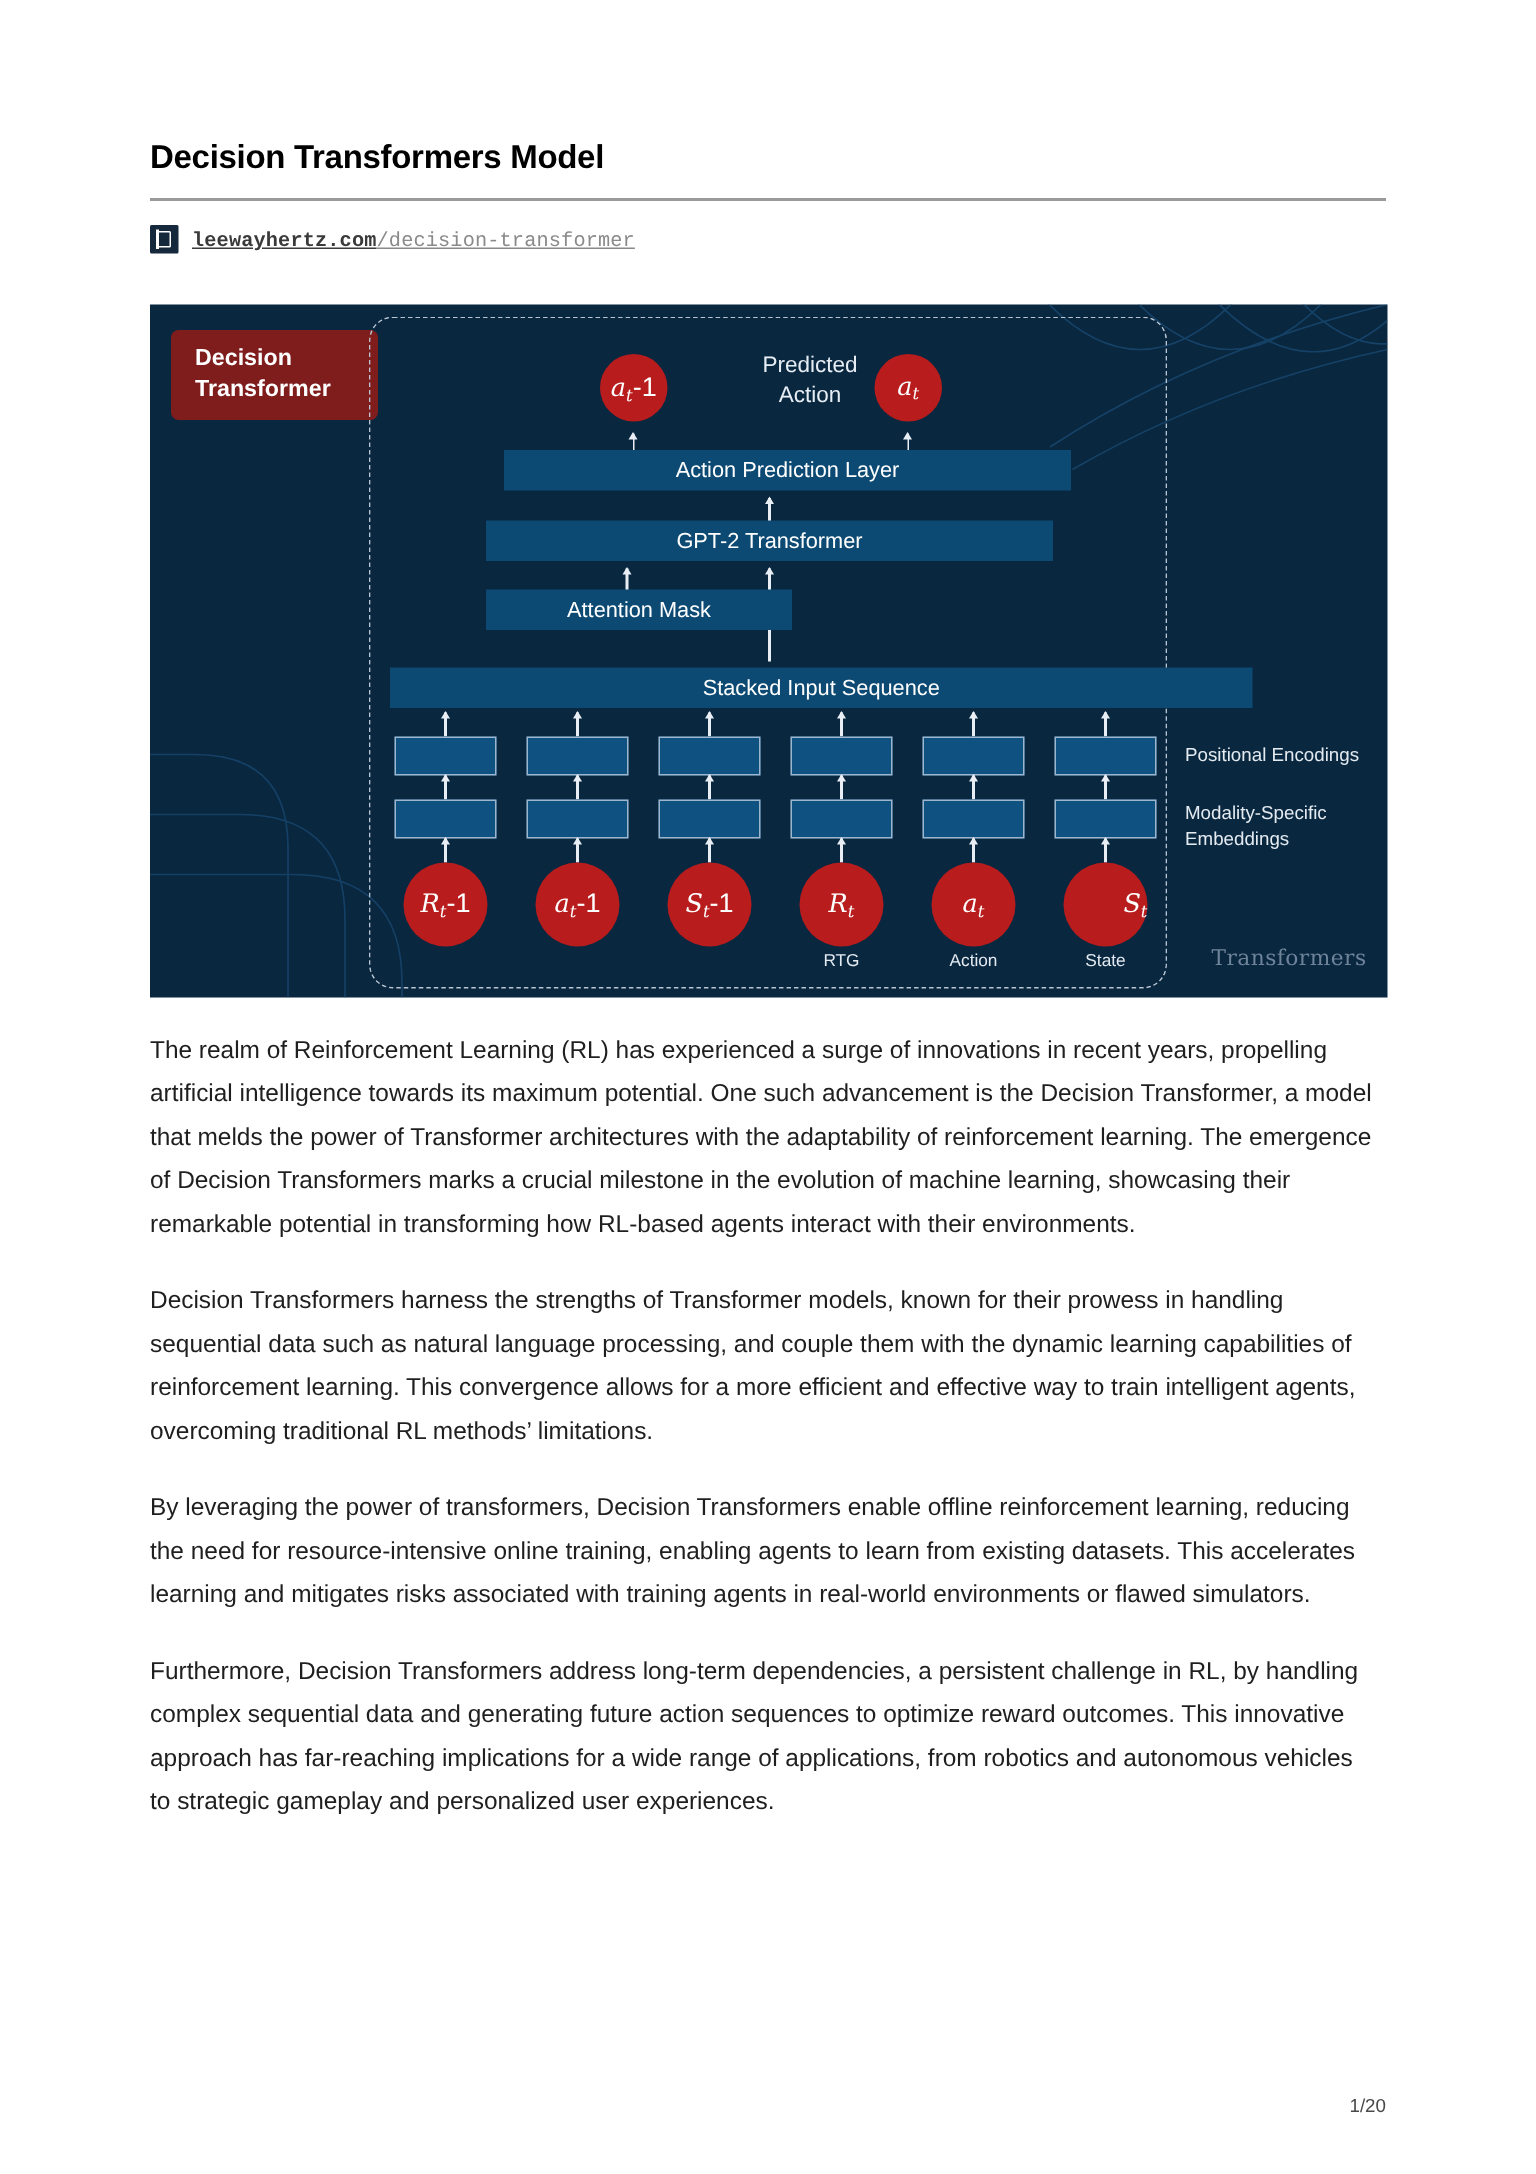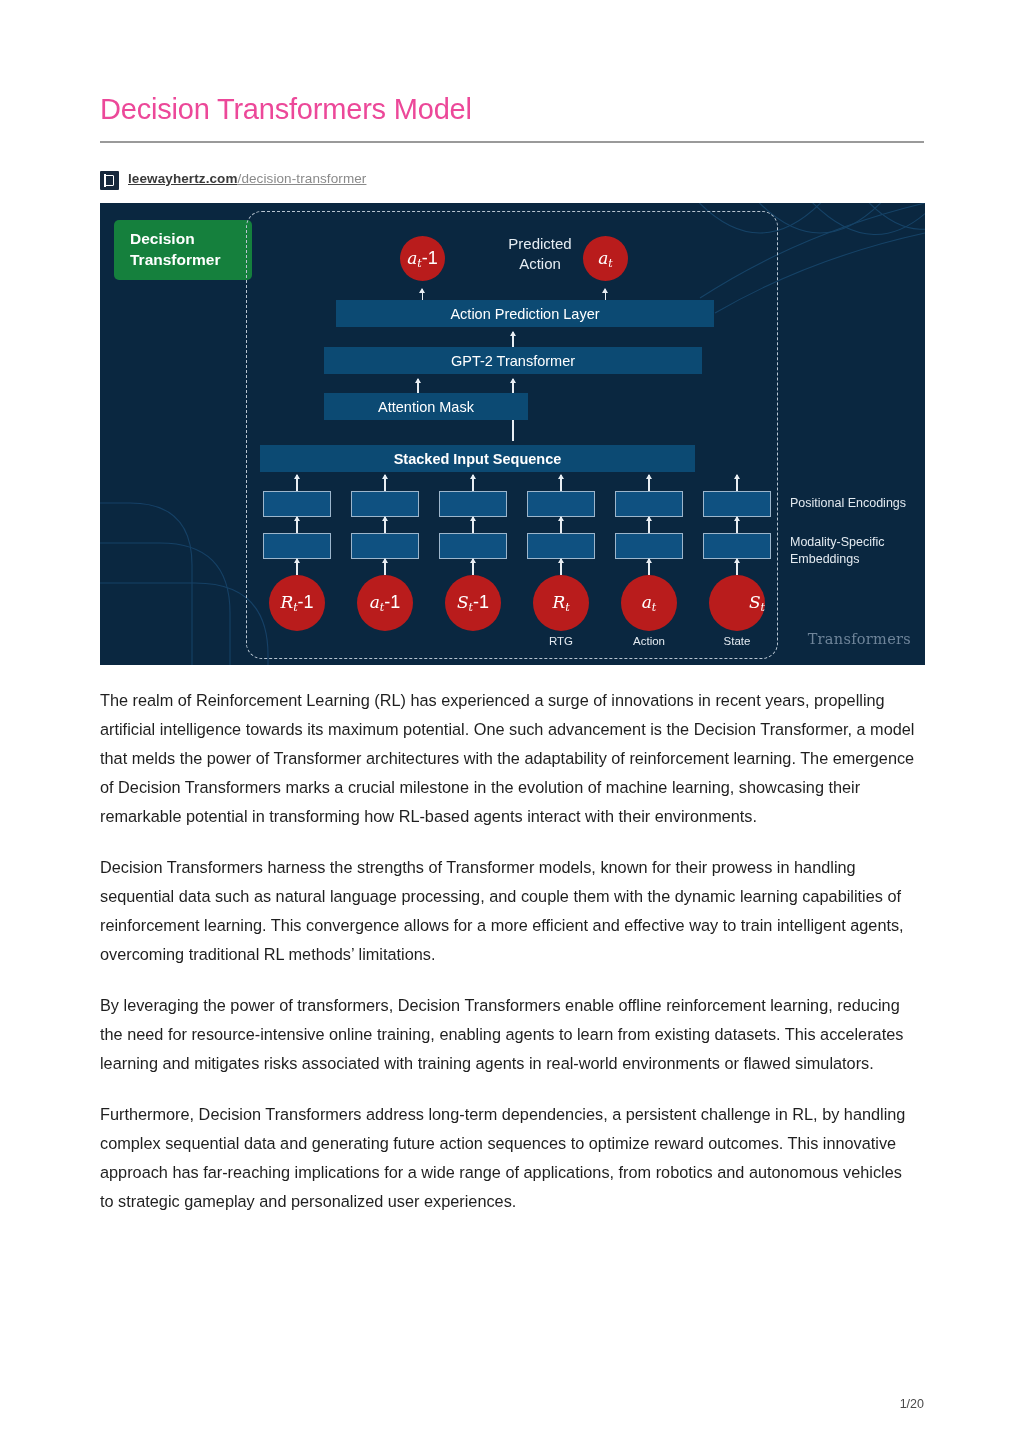--- a/index.html
+++ b/index.html
@@ -10,27 +10,27 @@
     font-family:"Liberation Sans", sans-serif;
     color:#1a1a1a;
     position:relative;
     overflow:hidden;
   }
   .page { position:relative; width:1024px; height:1449px; }
 
   
   .header { position:absolute; left:100px; top:92px; width:824px; }
   .page-title {
-    font-size:29px; font-weight:normal; color:#ec4899;
+    font-size:22px; font-weight:bold; color:#000000;
     letter-spacing:-0.2px; line-height:1.2; margin:0;
   }
   .title-rule {
     margin-top:14px; height:2px; background:#9a9a9a; width:824px;
   }
-  .source-row { display:flex; align-items:flex-start; gap:9px; margin-top:28px; }
+  .source-row { display:flex; align-items:flex-end; gap:9px; margin-top:16px;font-family:Liberation Mono, monospace; }
   .favicon {
     width:19px; height:19px; background:#16283c;
     position:relative; flex:0 0 auto; border-radius:1px;
   }
   .favicon .glyph-box {
     position:absolute; left:5px; top:4px; width:9px; height:11px;
     border:1.6px solid #ffffff; border-radius:1px;
   }
   .favicon .glyph-stem {
     position:absolute; left:4px; top:3px; width:1.8px; height:13px; background:#ffffff;
@@ -41,21 +41,21 @@
 
   
   .diagram {
     position:absolute; left:100px; top:203px; width:825px; height:462px;
     background:#0a2740; overflow:hidden;
   }
   .deco { position:absolute; inset:0; pointer-events:none; }
 
   .dt-badge {
     position:absolute; left:14px; top:17px; width:138px; height:60px;
-    background:#15803d; border-radius:5px;
+    background:#7f1d1d; border-radius:5px;
     color:#ffffff; font-size:15.5px; font-weight:bold; line-height:1.35;
     padding:9px 0 0 16px;
   }
 
   .dashed-box {
     position:absolute; left:146px; top:8px; width:532px; height:448px;
     border:1.6px dashed #b9c6d2; border-radius:16px;
   }
 
   .circle {
@@ -180,21 +180,21 @@
 
     <div class="arrow" style="left:412px; top:129px; height:17px;"></div>
 
     <div class="bar" style="left:224px; top:144px; width:378px; height:27px;">GPT-2 Transformer</div>
 
     <div class="arrow" style="left:317px; top:176px; height:17px;"></div>
     <div class="arrow" style="left:412px; top:176px; height:62px;"></div>
 
     <div class="bar" style="left:224px; top:190px; width:204px; height:27px;">Attention Mask</div>
 
-    <div class="bar" style="left:160px; top:242px; width:435px; height:27px;font-weight:bold;">Stacked Input Sequence</div>
+    <div class="bar" style="left:160px; top:242px; width:575px; height:27px;">Stacked Input Sequence</div>
 
     <div class="side-label" style="left:690px; top:292px;">Positional Encodings</div>
     <div class="side-label" style="left:690px; top:331px;">
       <div>Modality-Specific</div>
       <div>Embeddings</div>
     </div>
 
     <div id="token-columns">
         <div class="arrow" style="left: 196.2px; top: 272px; height: 16px;"></div>
         <div class="minibox" style="left: 163px; top: 288px;"></div>

